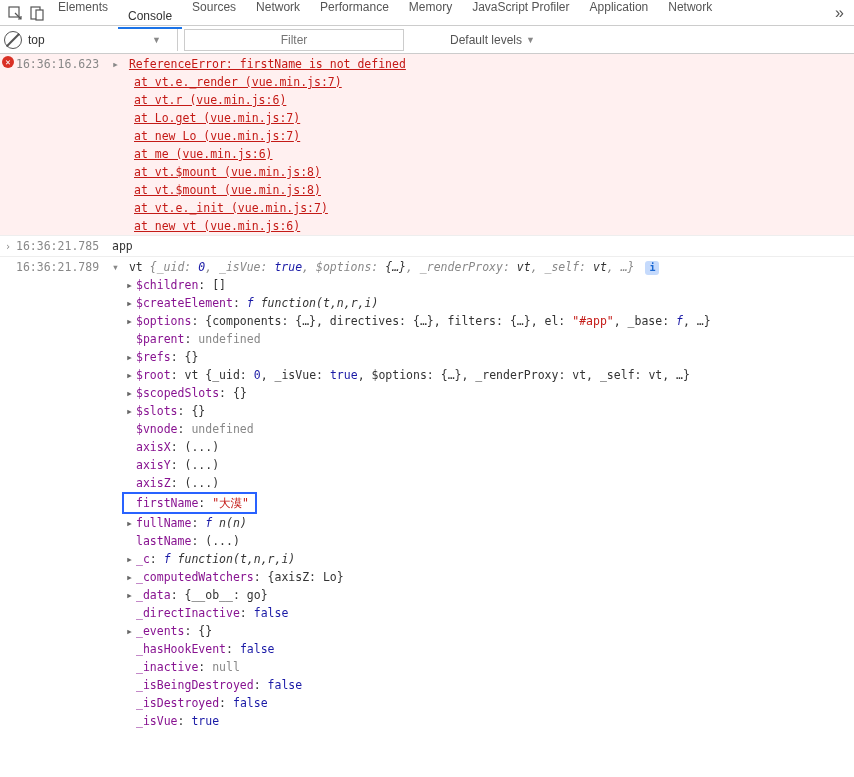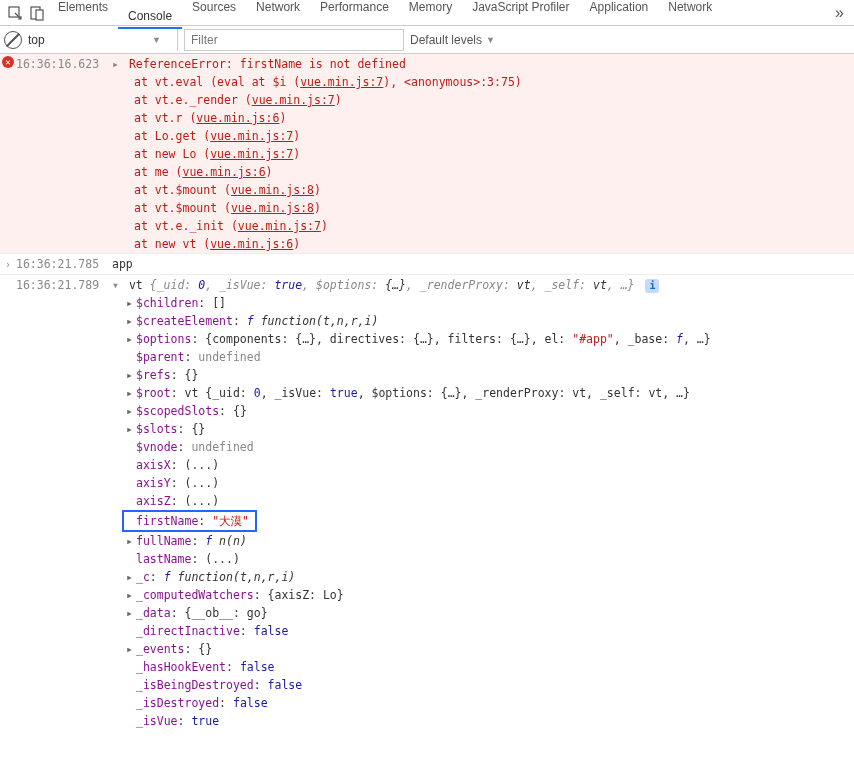--- a/index.html
+++ b/index.html
@@ -6,35 +6,35 @@
 body { font-family: -apple-system, "Helvetica Neue", Arial, sans-serif; font-size: 12px; color: #333; background: #fff; width: 854px; }
 .toolbar { display: flex; align-items: center; border-bottom: 1px solid #ccc; height: 26px; padding: 0 4px; }
 .toolbar .icon-btn { width: 22px; height: 22px; display: flex; align-items: center; justify-content: center; color: #555; }
 .tabs { display: flex; flex: 1; }
 .tab { padding: 4px 10px; color: #555; cursor: pointer; font-size: 12px; }
 .tab.active { color: #333; border-bottom: 2px solid #1a73e8; margin-top: 9px; }
 .filterbar { display: flex; align-items: center; border-bottom: 1px solid #ccc; height: 28px; padding: 0 4px; gap: 6px; }
 .no-icon { width: 18px; height: 18px; border: 1.5px solid #555; border-radius: 50%; position: relative; }
 .no-icon::after { content: ""; position: absolute; width: 1.5px; height: 18px; background: #555; transform: rotate(45deg); left: 7px; top: -1px; }
 .context-select { display: flex; align-items: center; min-width: 150px; height: 22px; border-right: 1px solid #ccc; padding-right: 16px; justify-content: space-between; }
-.filter-input { flex: 0 0 220px; height: 22px; border: 1px solid #ccc; padding: 0 6px; font-size: 12px; color: #888; }
-.levels { display: flex; align-items: center; gap: 4px; color: #555; }
+.filter-input { flex: 0 0 220px; height: 22px; border: 1px solid #ccc; padding: 0 6px; font-size: 12px; color: #888; text-align: center; }
+.levels { display: flex; align-items: center; gap: 4px; color: #555; margin-left: 40px; }
 .overflow { margin-left: auto; color: #555; font-size: 16px; padding: 0 6px; }
 
 .console-body { font-family: Menlo, Consolas, monospace; font-size: 11.5px; line-height: 18px; }
 .row { display: flex; align-items: flex-start; border-bottom: 1px solid #eee; }
 .row.error { background: #fff0f0; }
 .gutter { width: 16px; display: flex; justify-content: center; padding-top: 2px; flex-shrink: 0; }
 .err-icon { width: 12px; height: 12px; background: #d93025; border-radius: 50%; display: flex; align-items: center; justify-content: center; color: #fff; font-size: 9px; font-weight: bold; }
 .ts { width: 96px; color: #888; padding-top: 1px; flex-shrink: 0; }
 .msg { flex: 1; padding-top: 1px; }
 .arrow { display: inline-block; width: 10px; color: #888; }
 .arrow.down::before { content: "▾"; }
 .arrow.right::before { content: "▸"; }
-.red { color: #c41a16; }
+.red { color: #c41a16; text-decoration: underline; }
 .link { text-decoration: underline; }
 .indent { padding-left: 22px; }
 .purple { color: #881391; text-align: right; }
 .blue { color: #1a1aa6; }
 .str { color: #c41a16; }
 .gray { color: #888; }
 .dark { color: #333; }
 .fn { font-style: italic; }
 .prop-line { padding-left: 14px; }
 .prop-line .caret { display: inline-block; width: 10px; color: #666; }
@@ -91,21 +91,20 @@
 
   <div class="row error">
     <div class="gutter">
         <div class="err-icon">✕</div>
       </div>
     <div class="ts">16:36:16.623</div>
     <div class="msg">
       <span class="arrow right"></span>
       <span class="red">ReferenceError: firstName is not defined</span>
       <div id="stack">
-          <div class="indent red">at vt.eval (eval at $i (<span class="link">vue.min.js:7</span>), &lt;anonymous&gt;:3:75)</div>
           <div class="indent red">at vt.e._render (<span class="link">vue.min.js:7</span>)</div>
           <div class="indent red">at vt.r (<span class="link">vue.min.js:6</span>)</div>
           <div class="indent red">at Lo.get (<span class="link">vue.min.js:7</span>)</div>
           <div class="indent red">at new Lo (<span class="link">vue.min.js:7</span>)</div>
           <div class="indent red">at me (<span class="link">vue.min.js:6</span>)</div>
           <div class="indent red">at vt.$mount (<span class="link">vue.min.js:8</span>)</div>
           <div class="indent red">at vt.$mount (<span class="link">vue.min.js:8</span>)</div>
           <div class="indent red">at vt.e._init (<span class="link">vue.min.js:7</span>)</div>
           <div class="indent red">at new vt (<span class="link">vue.min.js:6</span>)</div>
         </div>
@@ -142,20 +141,21 @@
           <div class="prop-line"><span class="caret"></span><span class="purple">axisZ</span><span class="dark">: </span><span class="dark">(...)</span></div>
           <div class="prop-line"><span class="highlight-box"><span class="caret"></span><span class="purple">firstName</span><span class="dark">: </span><span class="str">"大漠"</span></span></div>
           <div class="prop-line"><span class="caret">▸</span><span class="purple">fullName</span><span class="dark">: </span><span class="blue fn">f </span><span class="dark fn">n(n)</span></div>
           <div class="prop-line"><span class="caret"></span><span class="purple">lastName</span><span class="dark">: </span><span class="dark">(...)</span></div>
           <div class="prop-line"><span class="caret">▸</span><span class="purple">_c</span><span class="dark">: </span><span class="blue fn">f </span><span class="dark fn">function(t,n,r,i)</span></div>
           <div class="prop-line"><span class="caret">▸</span><span class="purple">_computedWatchers</span><span class="dark">: </span><span class="dark">{axisZ: Lo}</span></div>
           <div class="prop-line"><span class="caret">▸</span><span class="purple">_data</span><span class="dark">: </span><span class="dark">{__ob__: go}</span></div>
           <div class="prop-line"><span class="caret"></span><span class="purple">_directInactive</span><span class="dark">: </span><span class="blue">false</span></div>
           <div class="prop-line"><span class="caret">▸</span><span class="purple">_events</span><span class="dark">: </span><span class="dark">{}</span></div>
           <div class="prop-line"><span class="caret"></span><span class="purple">_hasHookEvent</span><span class="dark">: </span><span class="blue">false</span></div>
+          <div class="prop-line"><span class="caret"></span><span class="purple">_inactive</span><span class="dark">: </span><span class="gray">null</span></div>
           <div class="prop-line"><span class="caret"></span><span class="purple">_isBeingDestroyed</span><span class="dark">: </span><span class="blue">false</span></div>
           <div class="prop-line"><span class="caret"></span><span class="purple">_isDestroyed</span><span class="dark">: </span><span class="blue">false</span></div>
           <div class="prop-line"><span class="caret"></span><span class="purple">_isVue</span><span class="dark">: </span><span class="blue">true</span></div>
         </div>
     </div>
   </div>
 
 </div>
 
 </body></html>

